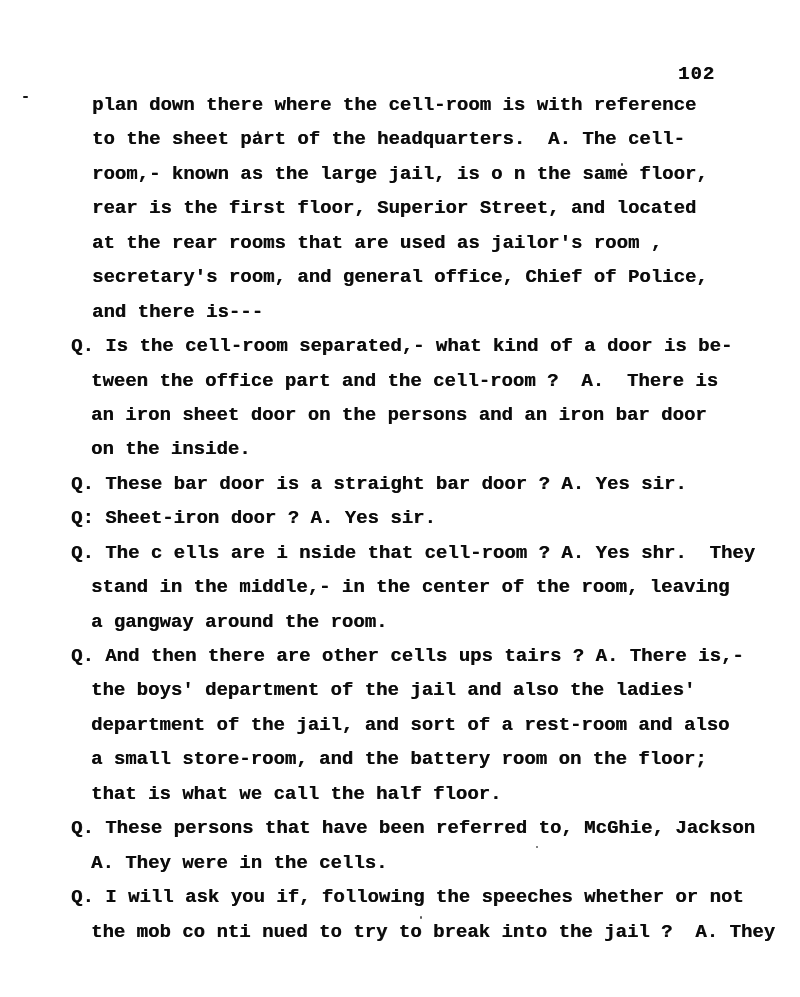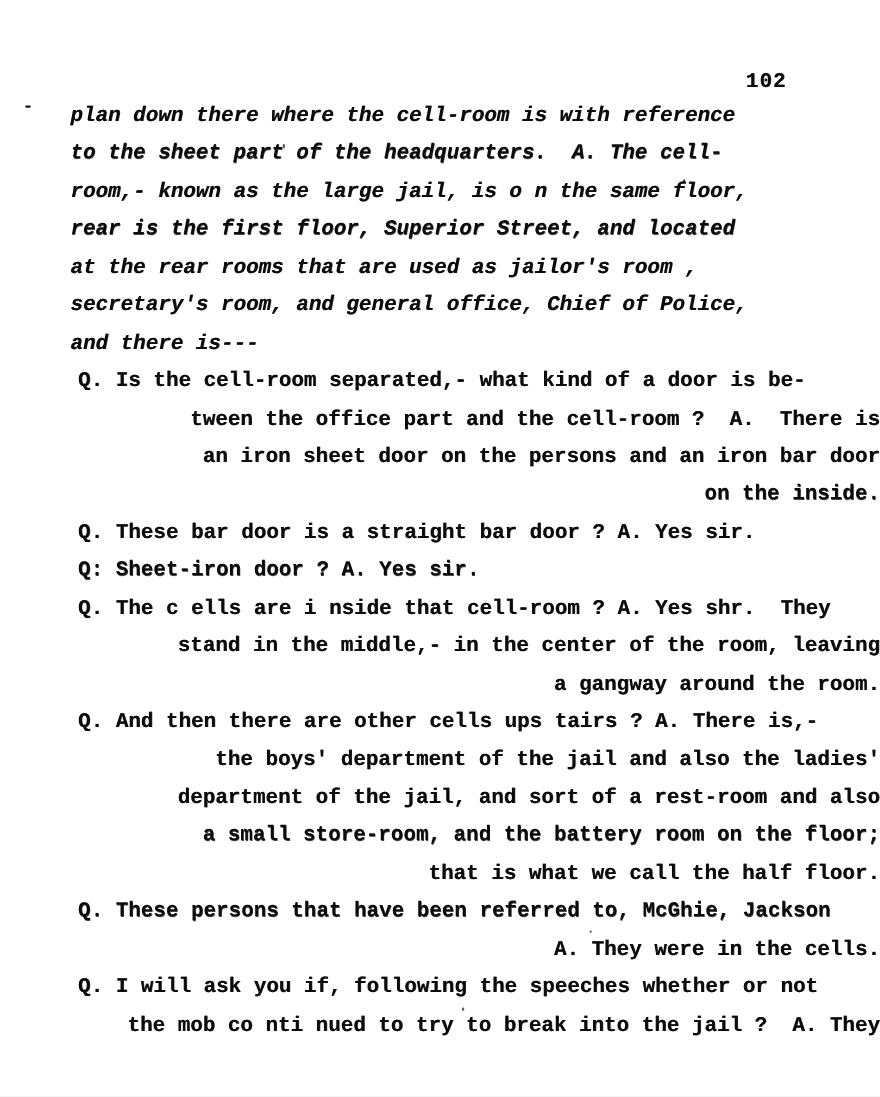--- a/index.html
+++ b/index.html
@@ -31,23 +31,23 @@
     position: absolute;
     top: 88px;
     left: 0;
     width: 800px;
   }
   .line {
     height: 34.45px;
     line-height: 34.45px;
     white-space: pre;
   }
-  .line.body { padding-left: 64px; font-style: italic; }
+  .line.body { padding-left: 92px; }
   .line.q    { padding-left: 57px; margin-left: 14px;  }
-  .line.cont { padding-left: 91px; text-align: right;  }
+  .line.cont { padding-left: 91px;  }
   .speck {
     position: absolute;
     background: #161616;
     border-radius: 1px;
   }
   .speck.s1 { left: 23px;  top: 96px;  width: 5px; height: 2px; }
   .speck.s2 { left: 621px; top: 163px; width: 2px; height: 3px; opacity: .8; }
   .speck.s3 { left: 257px; top: 131px; width: 2px; height: 4px; opacity: .7; }
   .speck.s4 { left: 536px; top: 846px; width: 2px; height: 2px; opacity: .7; }
   .speck.s5 { left: 420px; top: 916px; width: 2px; height: 3px; opacity: .7; }

